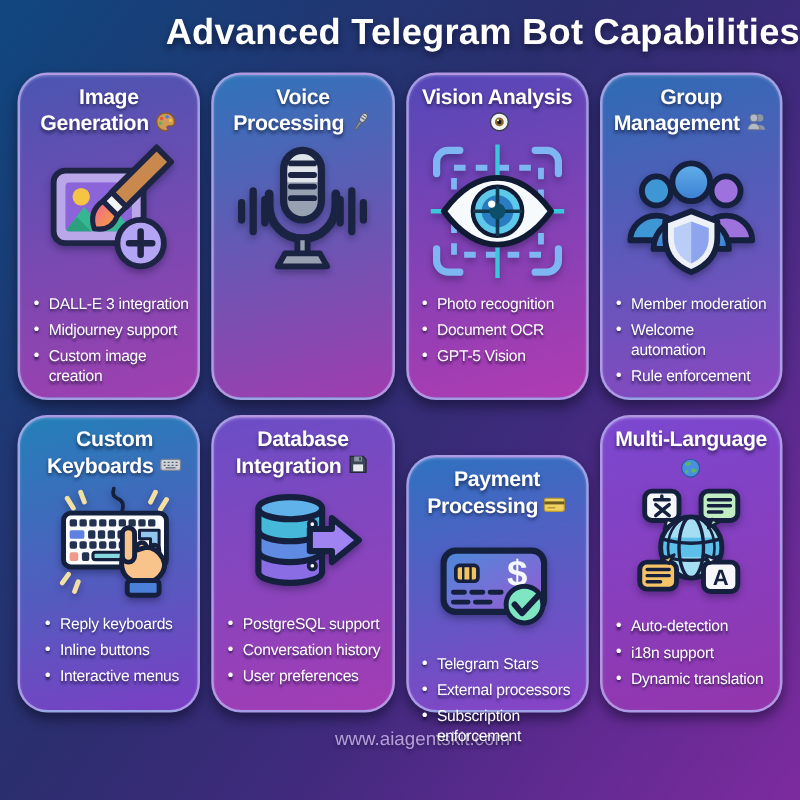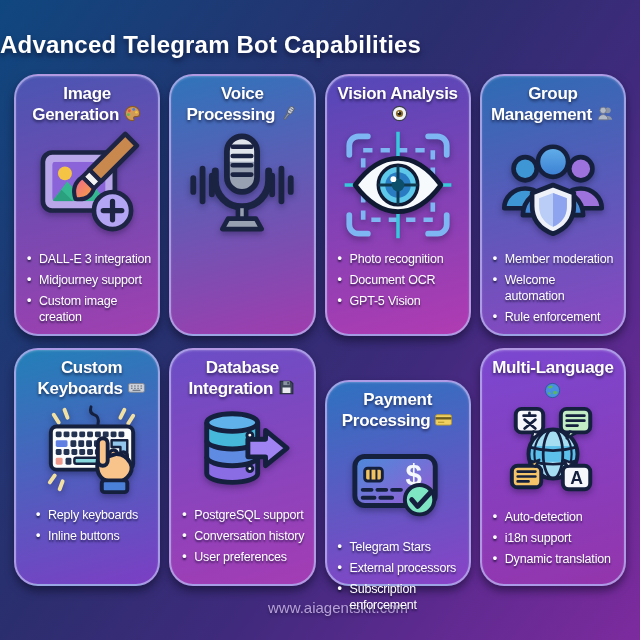--- a/index.html
+++ b/index.html
@@ -2,22 +2,22 @@
 <html><head>
 <meta charset="utf-8">
 <style>
   html,body{margin:0;padding:0;}
   body{
     width:640px;height:640px;overflow:hidden;
     font-family:"Liberation Sans",sans-serif;
     background:linear-gradient(126deg,#10477f 0%,#1d3a75 20%,#2b2e6e 42%,#3f2a7c 62%,#5e2a90 80%,#7d2b9e 100%);
   }
   .page-title{
-    margin:0;padding:31px 0 15px;text-align:left;color:#ffffff;
-    font-size:24px;font-weight:700;letter-spacing:.2px;
+    margin:0;padding:10px 0 15px;text-align:right;color:#ffffff;
+    font-size:29px;font-weight:700;letter-spacing:.2px;
     text-shadow:0 3px 5px rgba(5,8,30,.55);
   }
   .grid{
     display:grid;grid-template-columns:repeat(4,1fr);
     grid-template-rows:262px 238px;gap:12px 9px;padding:0 14px;
   }
   .card{
     border-radius:24px;border:2px solid rgba(186,178,240,.78);
     box-shadow:0 5px 9px rgba(8,8,28,.5), inset 0 1px 2px rgba(255,255,255,.22);
     padding:8px 7px;display:flex;flex-direction:column;color:#fff;box-sizing:border-box;
@@ -217,20 +217,21 @@
         <rect x="68" y="50" width="8" height="16" rx="4" fill="#f8c48c" stroke="#15203e" stroke-width="3.5"></rect>
         <rect x="78" y="52" width="8" height="14" rx="4" fill="#f8c48c" stroke="#15203e" stroke-width="3.5"></rect>
         <path d="M56,60 q-3,16 8,21 q14,5 22,-3 q7,-7 3,-15 q-5,-9 -14,-9 Z" fill="#f8c48c" stroke="#15203e" stroke-width="4" stroke-linejoin="round"></path>
         <rect x="56" y="38" width="10" height="28" rx="5" fill="#f8c48c" stroke="#15203e" stroke-width="4"></rect>
         <rect x="60" y="81" width="26" height="12" rx="3" fill="#4b80d8" stroke="#15203e" stroke-width="4"></rect>
       </svg>
     </div>
     <ul class="bullets">
       <li>Reply keyboards</li>
       <li>Inline buttons</li>
+      <li>Interactive menus</li>
     </ul>
   </section>
 
   <section class="card" style="background: linear-gradient(165deg, rgb(106, 78, 198) 0%, rgb(164, 60, 180) 100%);">
     <h2 class="card-title"><span>Database Integration</span><span class="emoji-icon"><svg viewBox="0 0 24 24">
             <path d="M4,4 h13 l3,3 v13 h-16 Z" fill="#3d4656" stroke="#222a38" stroke-width="1.3"></path>
             <rect x="7" y="12" width="10" height="7" fill="#e8eaef"></rect>
             <rect x="8" y="4" width="8" height="5" fill="#8a93a4"></rect>
             <rect x="13" y="5" width="2" height="3" fill="#3d4656"></rect>
           </svg></span></h2>

